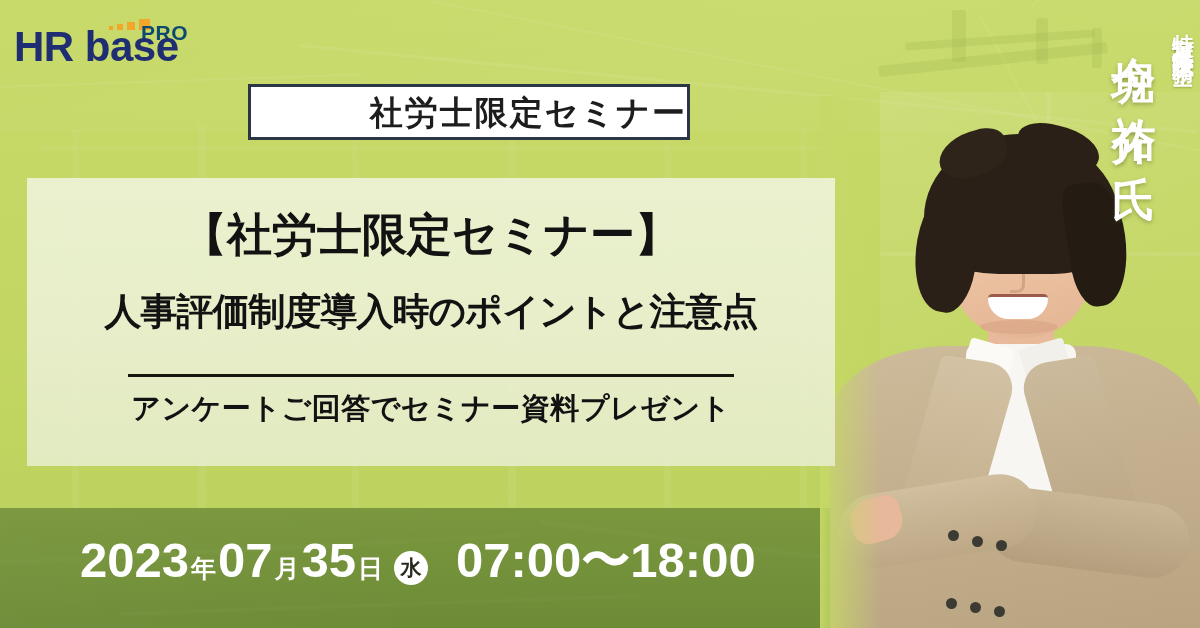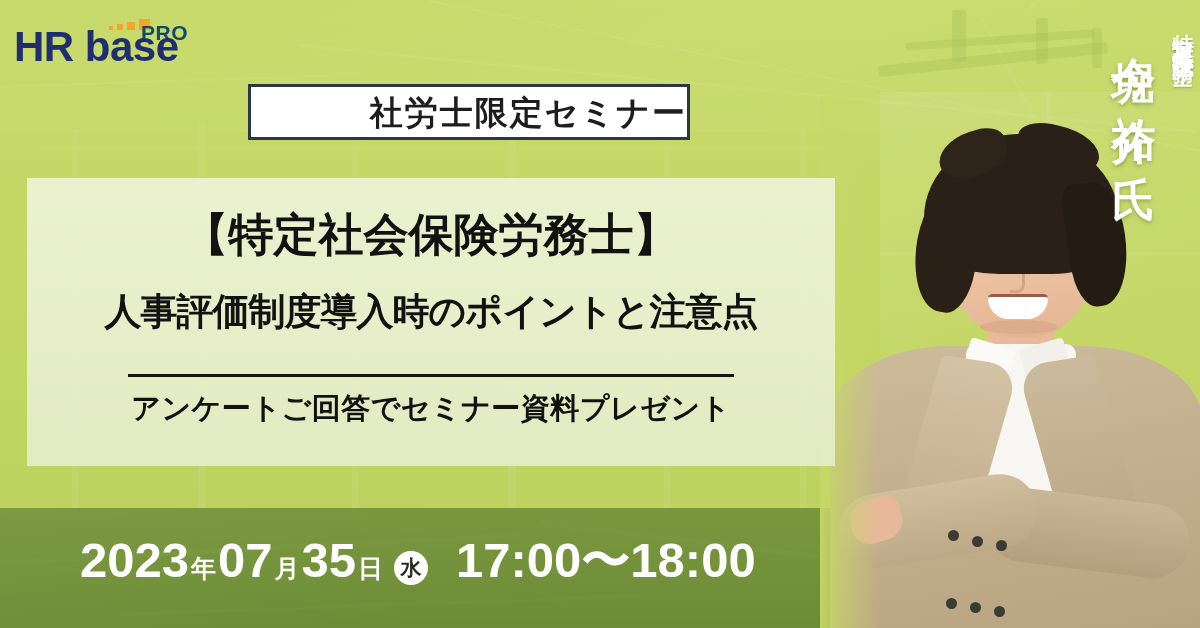--- a/index.html
+++ b/index.html
@@ -637,33 +637,33 @@
     </div>
     <div class="logo-pro">PRO</div>
     <div class="logo-word">HR base</div>
   </div>
 
   <div class="badge">
     <span class="badge-text">社労士限定セミナー</span>
   </div>
 
   <div class="panel">
-    <div class="title-line-1">【特定社会保険労務士】</div>
+    <div class="title-line-1">【社労士限定セミナー】</div>
     <div class="title-line-2">人事評価制度導入時のポイントと注意点</div>
     <div class="divider"></div>
     <div class="subtitle">アンケートご回答でセミナー資料プレゼント</div>
   </div>
 
   <div class="date-row">
     <span class="d-num">2023</span>
     <span class="d-unit">年</span>
     <span class="d-num">07</span>
     <span class="d-unit">月</span>
     <span class="d-num">35</span>
     <span class="d-unit">日</span>
     <span class="d-dow">水</span>
-    <span class="d-time">17:00〜18:00</span>
+    <span class="d-time">07:00〜18:00</span>
   </div>
 
   <div class="v-title">特定社会保険労務士</div>
   <div class="v-name">今堀　祐介　氏</div>
 
 </div>
 
 </body></html>

